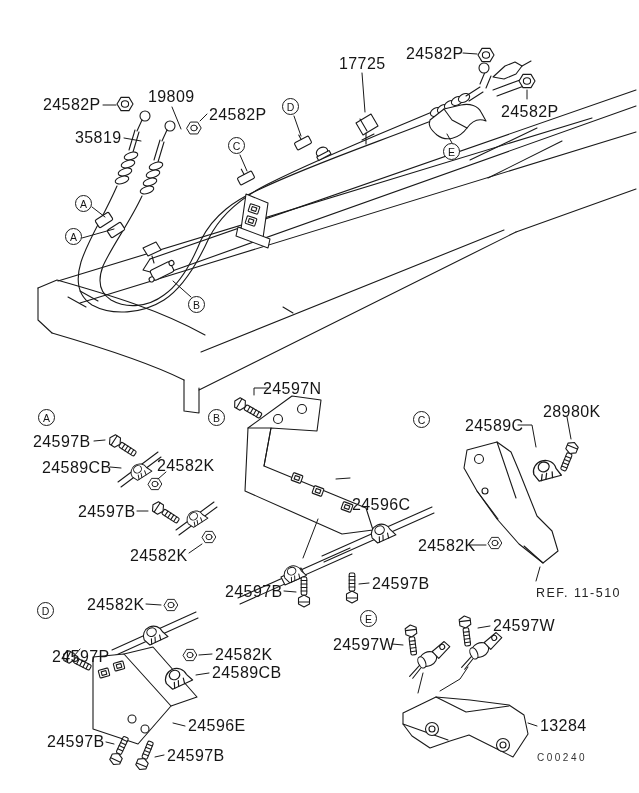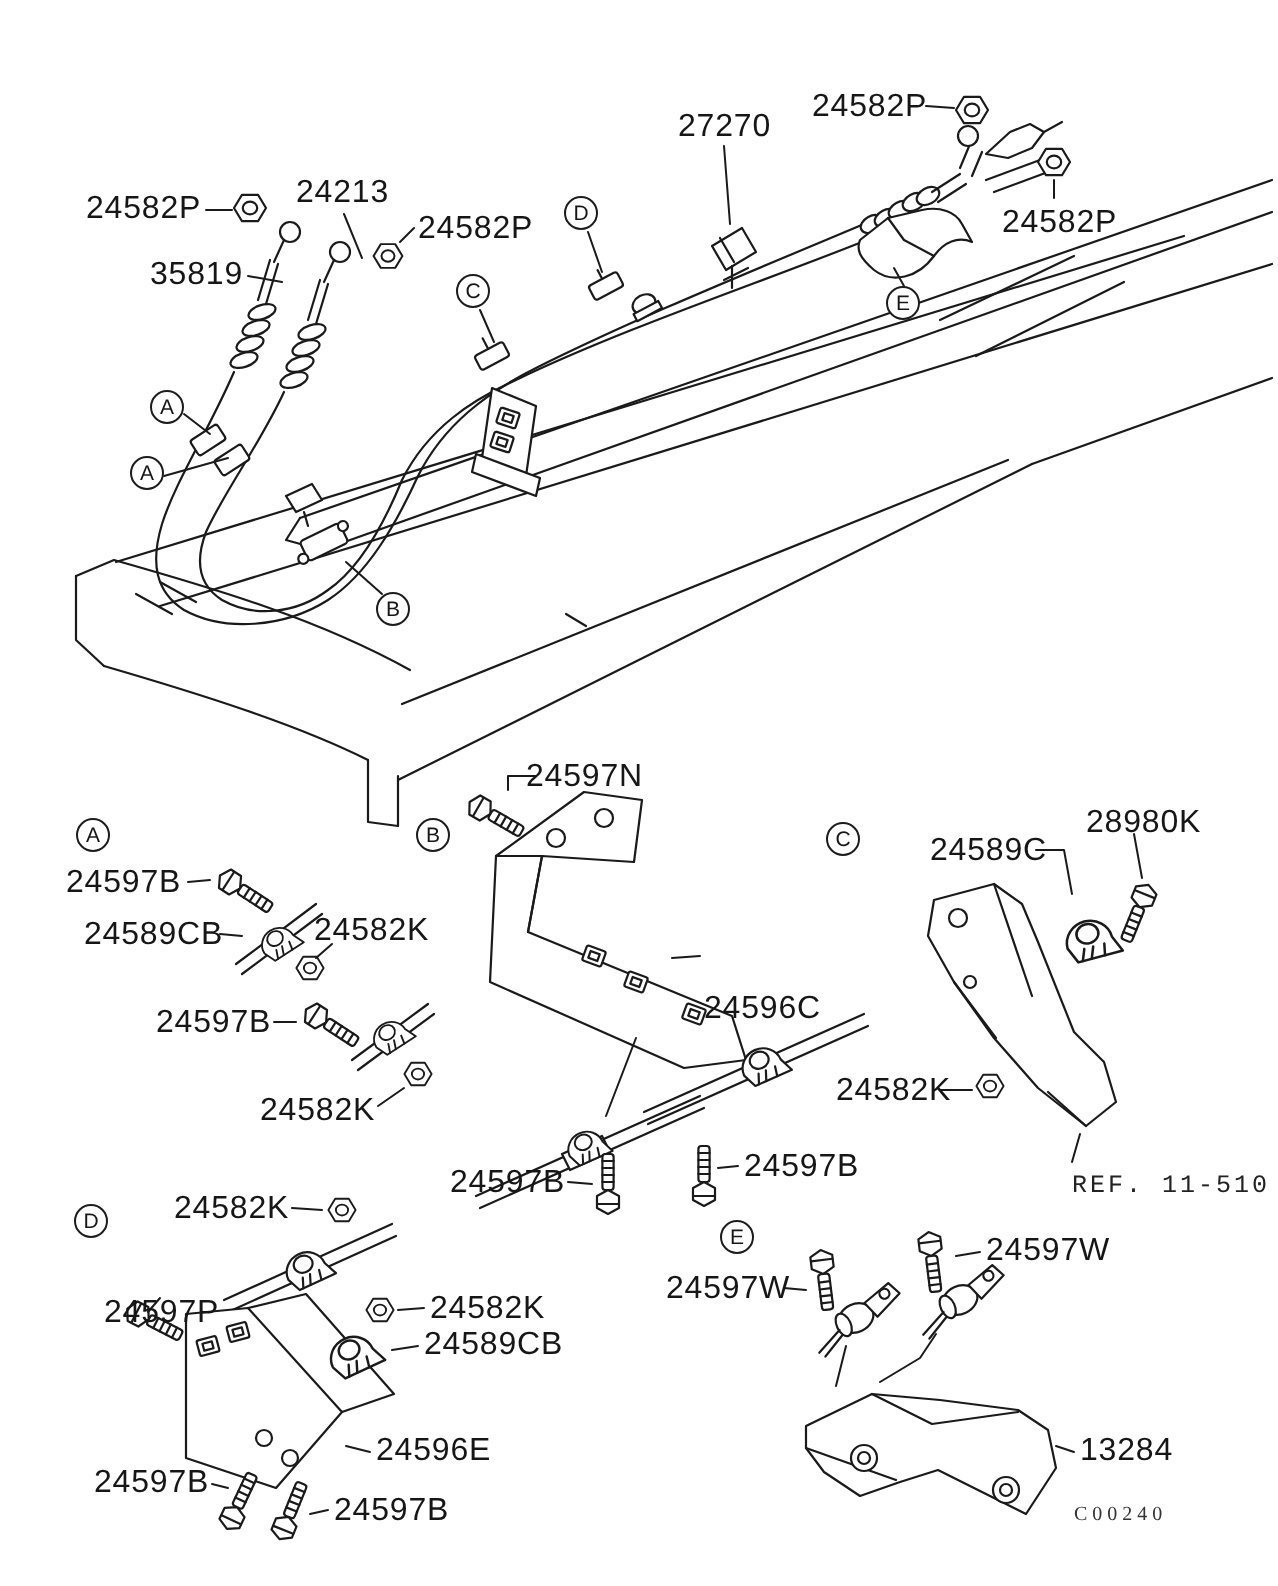--- a/index.html
+++ b/index.html
@@ -3,22 +3,22 @@
 <meta charset="utf-8">
 <style>
   html,body{margin:0;padding:0;background:#fff;}
   .stage{position:relative;width:639px;height:793px;background:#ffffff;overflow:hidden;
          font-family:"Liberation Sans",sans-serif;color:#1a1a1a;}
   .stage svg{position:absolute;left:0;top:0;}
   .lbl{position:absolute;font-size:16px;line-height:17px;white-space:nowrap;letter-spacing:.4px;color:#161616;}
   .co{position:absolute;width:17px;height:17px;border:1.4px solid #1c1c1c;border-radius:50%;
       background:#fff;display:flex;align-items:center;justify-content:center;
       font-size:10.5px;line-height:10px;color:#161616;box-sizing:border-box;}
-  .ref{position:absolute;font-family:Liberation Mono, monospace;font-size:12.5px;letter-spacing:1.5px;color:#222;white-space:nowrap;padding-left:48px;}
-  .code{position:absolute;font-family:Liberation Serif, serif;font-size:10px;letter-spacing:2.5px;color:#333;white-space:nowrap;}
+  .ref{position:absolute;font-family:Liberation Sans, sans-serif;font-size:12.5px;letter-spacing:1.5px;color:#222;white-space:nowrap;padding-left:48px;}
+  .code{position:absolute;font-family:Liberation Sans, sans-serif;font-size:10px;letter-spacing:2.5px;color:#333;white-space:nowrap;}
 </style>
 </head>
 <body>
 
 <div class="stage">
 
 <svg width="639" height="793" viewBox="0 0 639 793" stroke="#1a1a1a" stroke-width="1.1" fill="none" stroke-linecap="round" stroke-linejoin="round">
   <defs>
     <g id="bolt">
       <polygon points="-6,0 -3,-5.5 3,-5.5 6,0 3,5.5 -3,5.5" fill="#fff"></polygon>
@@ -261,24 +261,24 @@
     <path d="M403,713 L436,697 L470,700 L509,705 L524,715 L528,734 L513,757 L493,747 L469,735 L450,741 L430,748 L412,736 L403,724 Z" fill="#fff"></path>
     <path d="M436,697 L466,712 L509,706 M403,724 L448,740"></path>
     <circle cx="432" cy="729" r="6.5" fill="#fff"></circle>
         <circle cx="432" cy="729" r="3"></circle>
     <circle cx="503" cy="745" r="6.5" fill="#fff"></circle>
         <circle cx="503" cy="745" r="3"></circle>
   </g>
 </svg>
 
 <span class="lbl" style="left:43px;top:96px">24582P</span>
-<span class="lbl" style="left:148px;top:88px">24213</span>
+<span class="lbl" style="left:148px;top:88px">19809</span>
 <span class="lbl" style="left:75px;top:129px">35819</span>
 <span class="lbl" style="left:209px;top:106px">24582P</span>
-<span class="lbl" style="left:339px;top:55px">27270</span>
+<span class="lbl" style="left:339px;top:55px">17725</span>
 <span class="lbl" style="left:406px;top:45px">24582P</span>
 <span class="lbl" style="left:501px;top:103px">24582P</span>
 
 <span class="co" style="left:75px;top:195px">A</span>
 <span class="co" style="left:65px;top:228px">A</span>
 <span class="co" style="left:188px;top:296px">B</span>
 <span class="co" style="left:228px;top:137px">C</span>
 <span class="co" style="left:282px;top:98px">D</span>
 <span class="co" style="left:443px;top:143px">E</span>
 

